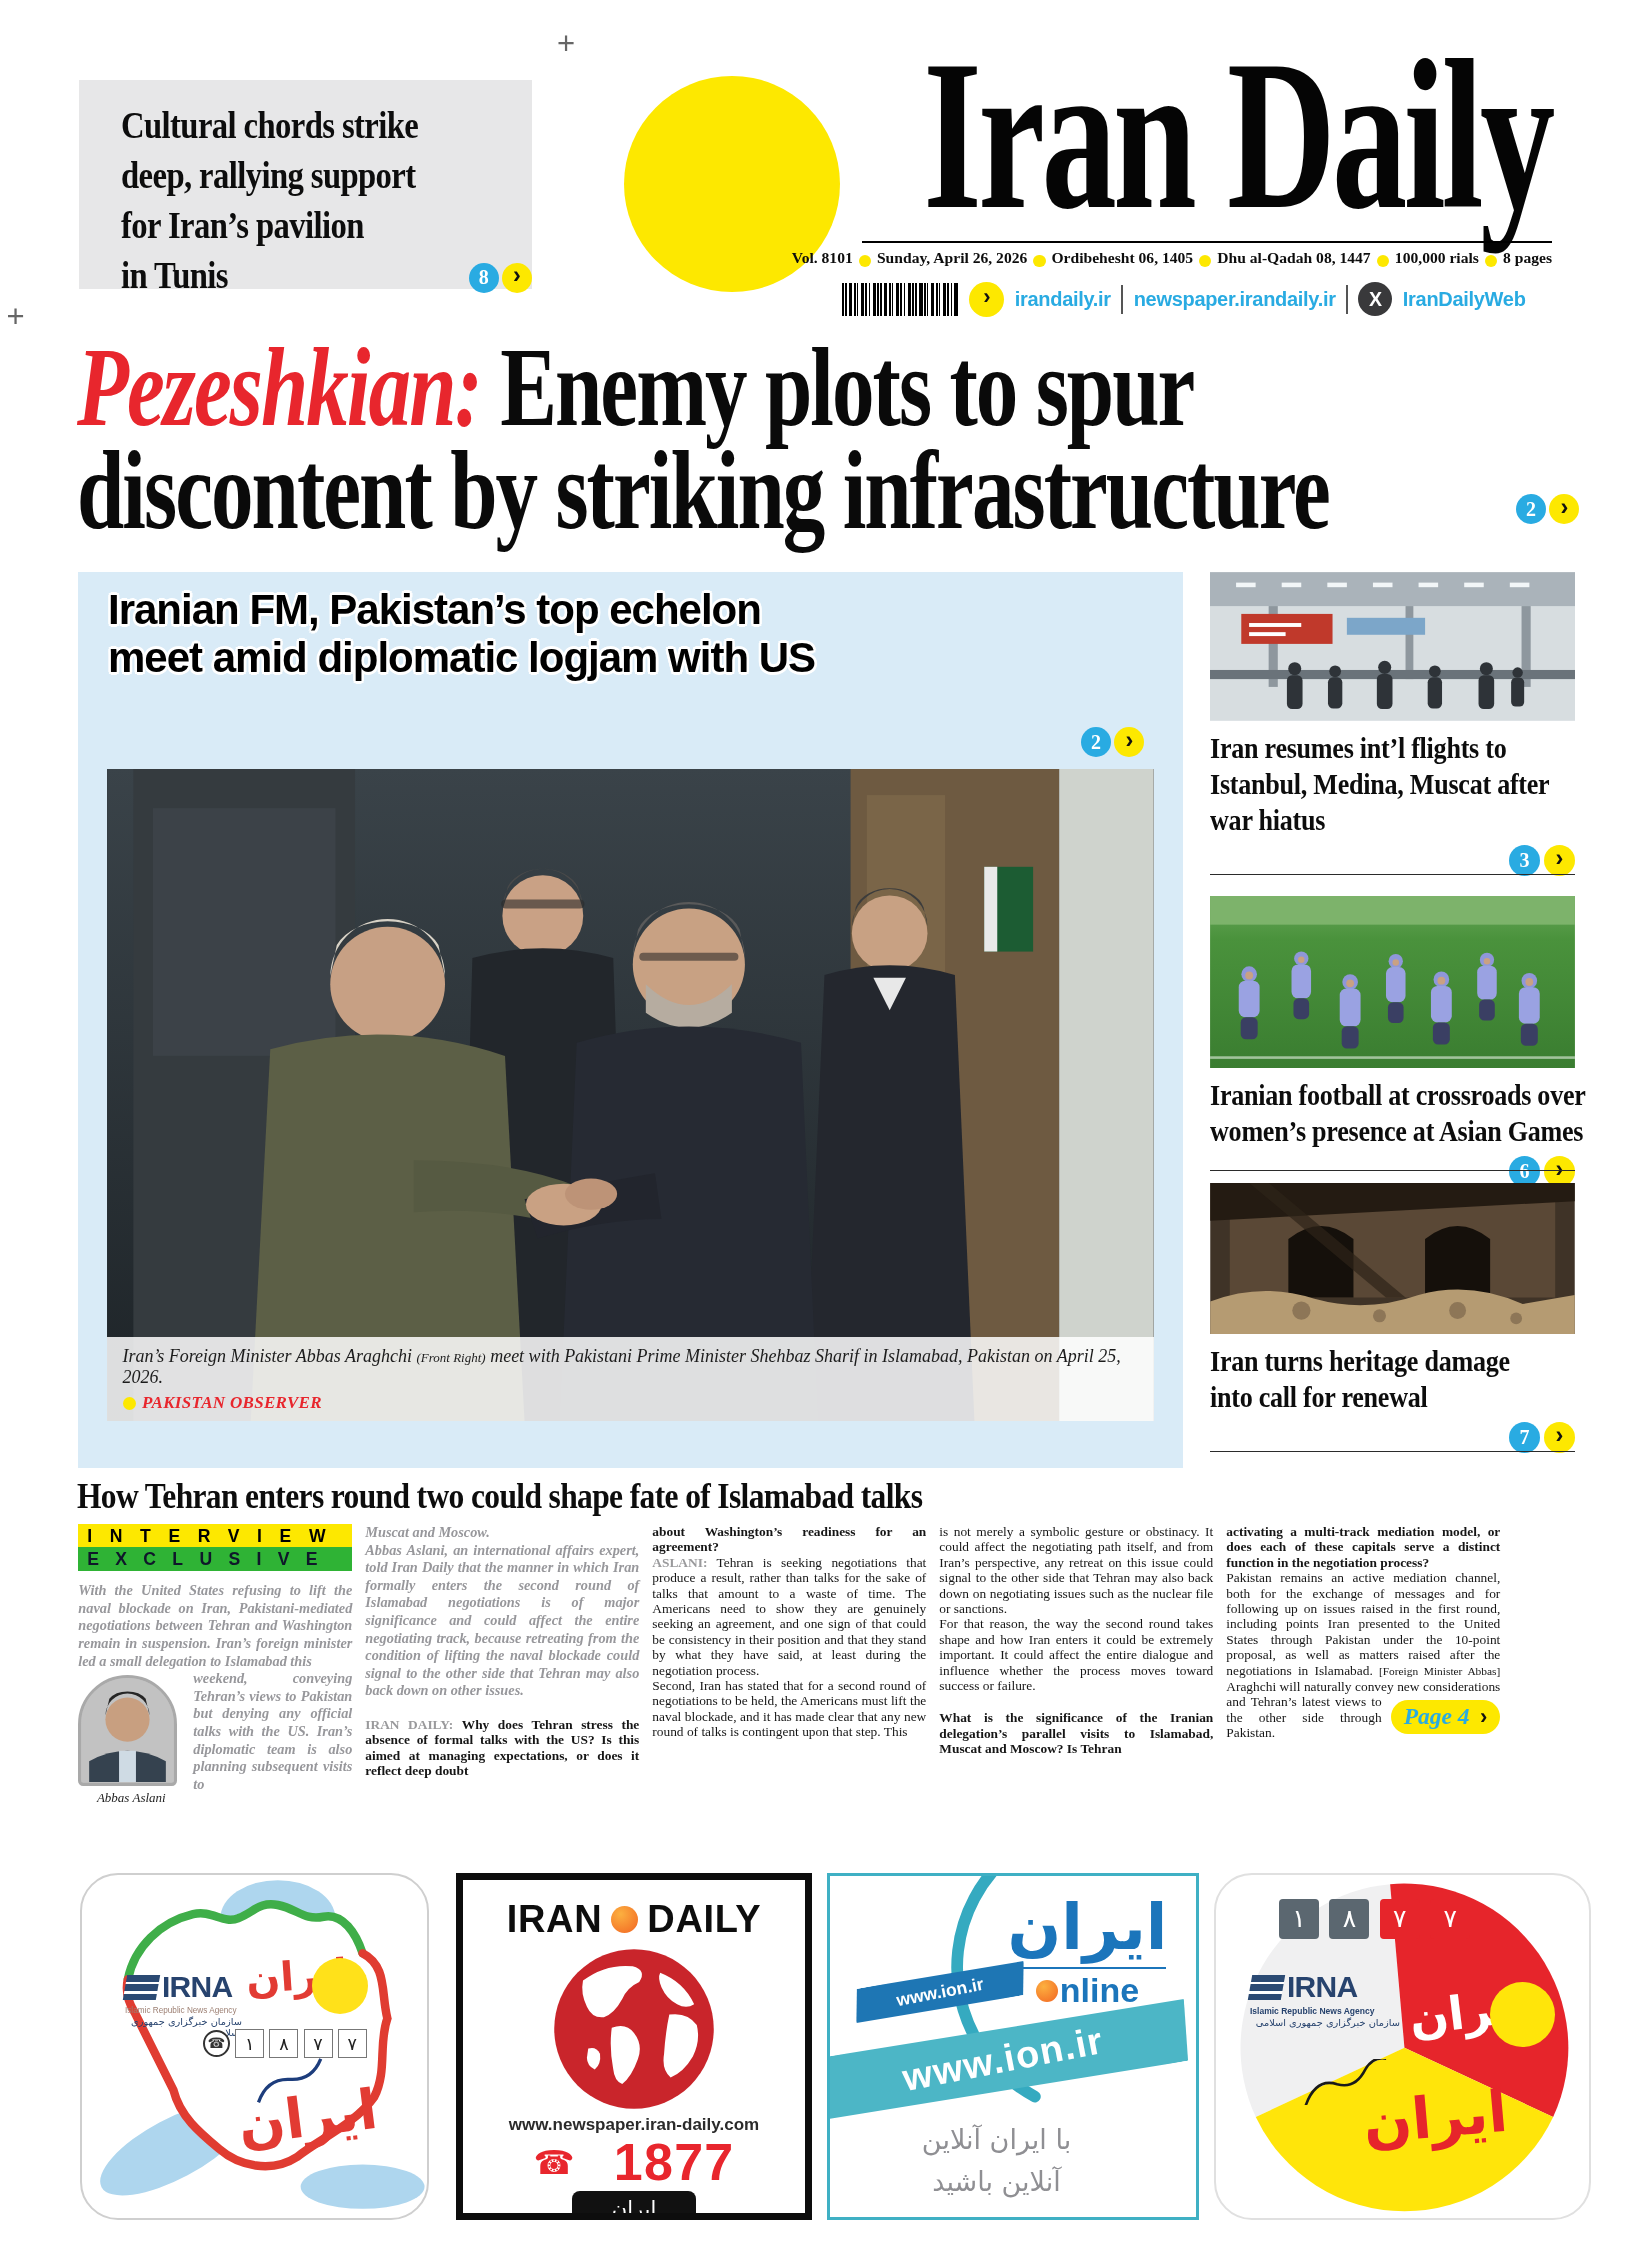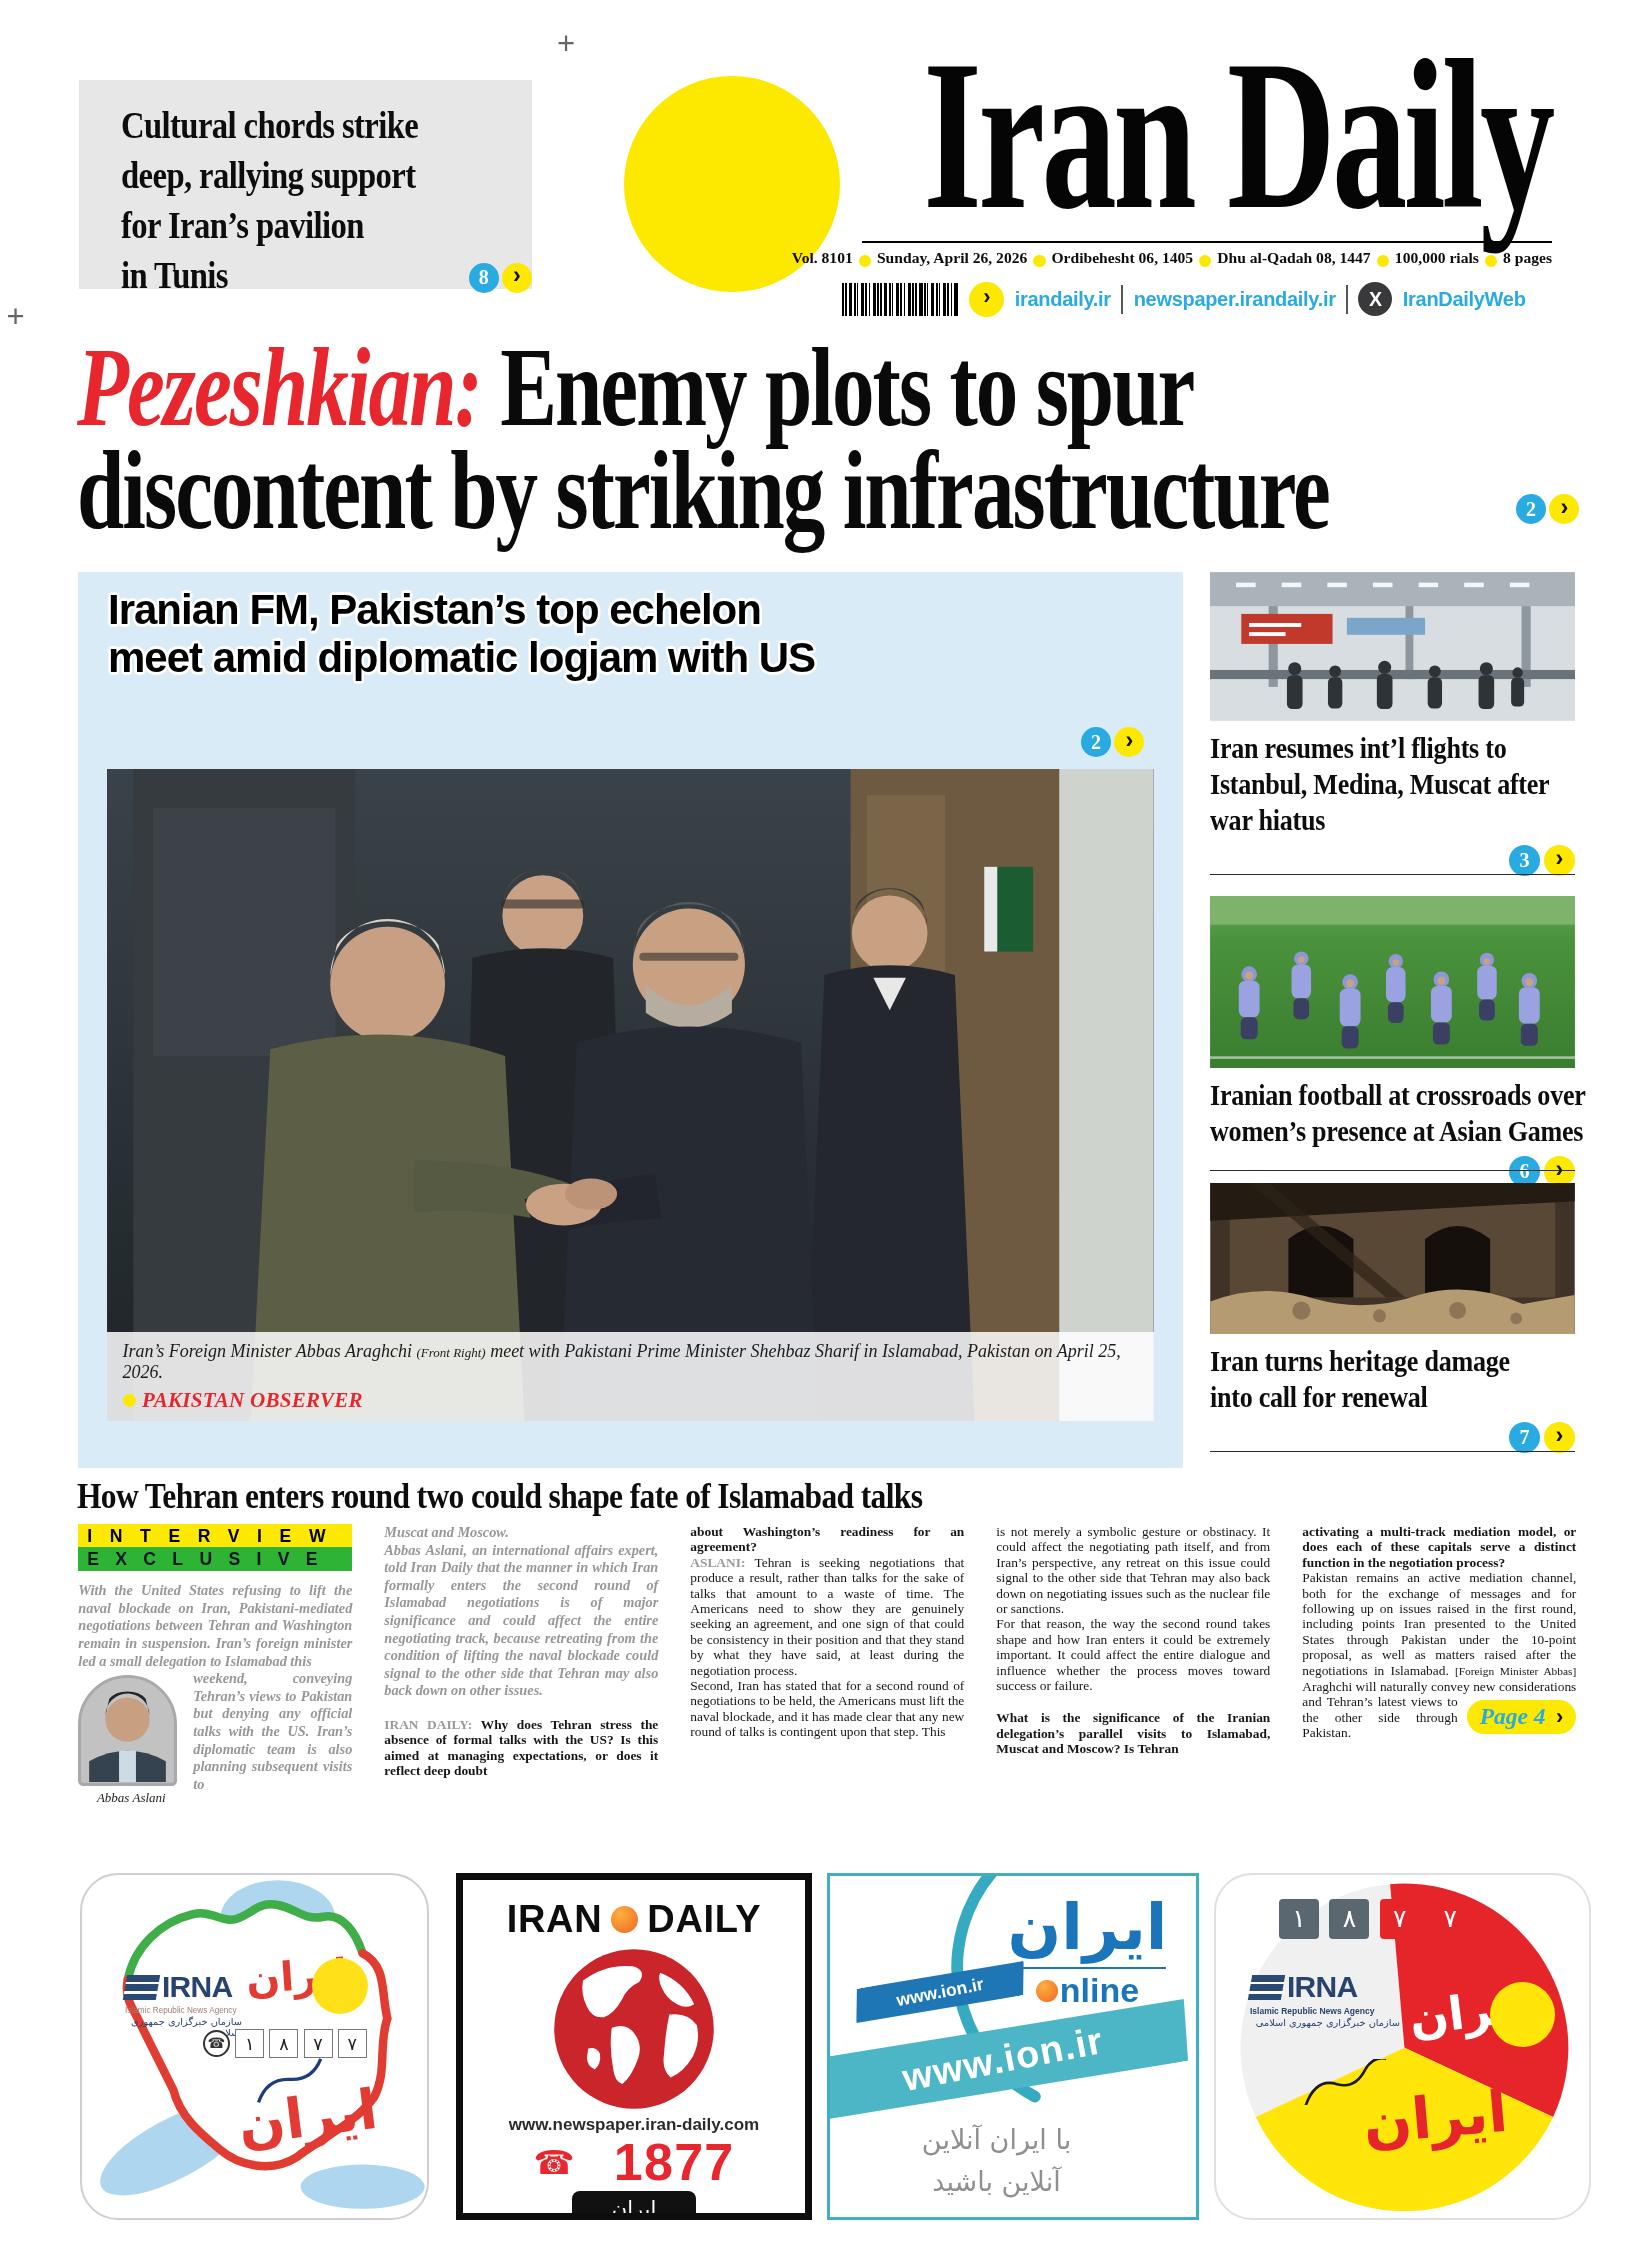--- a/index.html
+++ b/index.html
@@ -71,37 +71,37 @@
   .feature-headline span { display:block; }
   .feature-badges { position:absolute; left:1003px; top:155px; }
   .feature-photo { position:absolute; left:29px; top:197px; width:1047px; height:652px;
                    overflow:hidden; background:#2e353a; }
   .photo-caption { position:absolute; left:0; bottom:0; width:100%;
                    background:rgba(255,255,255,0.85); padding:9px 15.6px 7.8px; }
   .caption-line { font-style:italic; font-size:18px; color:#1c1c1c; }
   .caption-note { font-size:13px; }
   .credit-line { display:flex; align-items:center; gap:6.5px; margin-top:5.2px; }
   .credit-dot { width:13px; height:13px; border-radius:50%; background:#fde800; flex:none; }
-  .credit-text { color:#e8262d; font-style:italic; font-weight:bold; font-size:21px; letter-spacing:0.3px; }
+  .credit-text { color:#e8262d; font-style:italic; font-weight:bold; font-size:17px; letter-spacing:0.3px; }
 
   
   .story { position:absolute; left:1210px; width:365px; }
   .story-photo { width:365px; overflow:hidden; }
   .story-title { font-weight:bold; font-size:30px; line-height:36px; letter-spacing:-0.3px;
                  white-space:nowrap; transform:scaleX(0.87); transform-origin:left top;
                  margin-top:9px; color:#0d0d0d; }
   .story-title span { display:block; }
   .story-badges { display:flex; justify-content:flex-end; gap:3.9px; margin-top:6.5px; }
   .story-divider { position:absolute; left:1210px; width:365px; height:1.3px; background:#2b2b2b; }
 
   
   .iv { position:absolute; left:77px; top:1477px; width:1476px; }
   .iv-heading { font-size:35px; font-weight:bold; letter-spacing:-0.7px; white-space:nowrap;
                 transform:scaleX(0.90); transform-origin:left top; color:#0d0d0d; }
-  .iv-cols { position:absolute; left:1.3px; top:47px; display:flex; gap:32px; }
+  .iv-cols { position:absolute; left:1.3px; top:47px; display:flex; gap:13px; }
   .col { width:274px; font-size:13.4px; line-height:15.4px; text-align:justify; color:#161616; }
   .col p { margin:0; }
   .sp18 { height:11.7px; } .sp26 { height:17px; }
   .q { font-weight:bold; }
   .q-label { color:#9a9a9c; font-weight:bold; }
   .gray-italic { color:#97979b; font-style:italic; font-weight:bold; font-size:14.3px;
                  line-height:17.6px; text-align:justify; }
   .tagbar { font-family:"Liberation Sans",sans-serif; font-weight:bold; font-size:17.6px;
             padding:4.6px 0 3.3px 9px; letter-spacing:17.6px; white-space:nowrap; overflow:hidden; }
   .tag-interview { background:#fde800; color:#000; }

